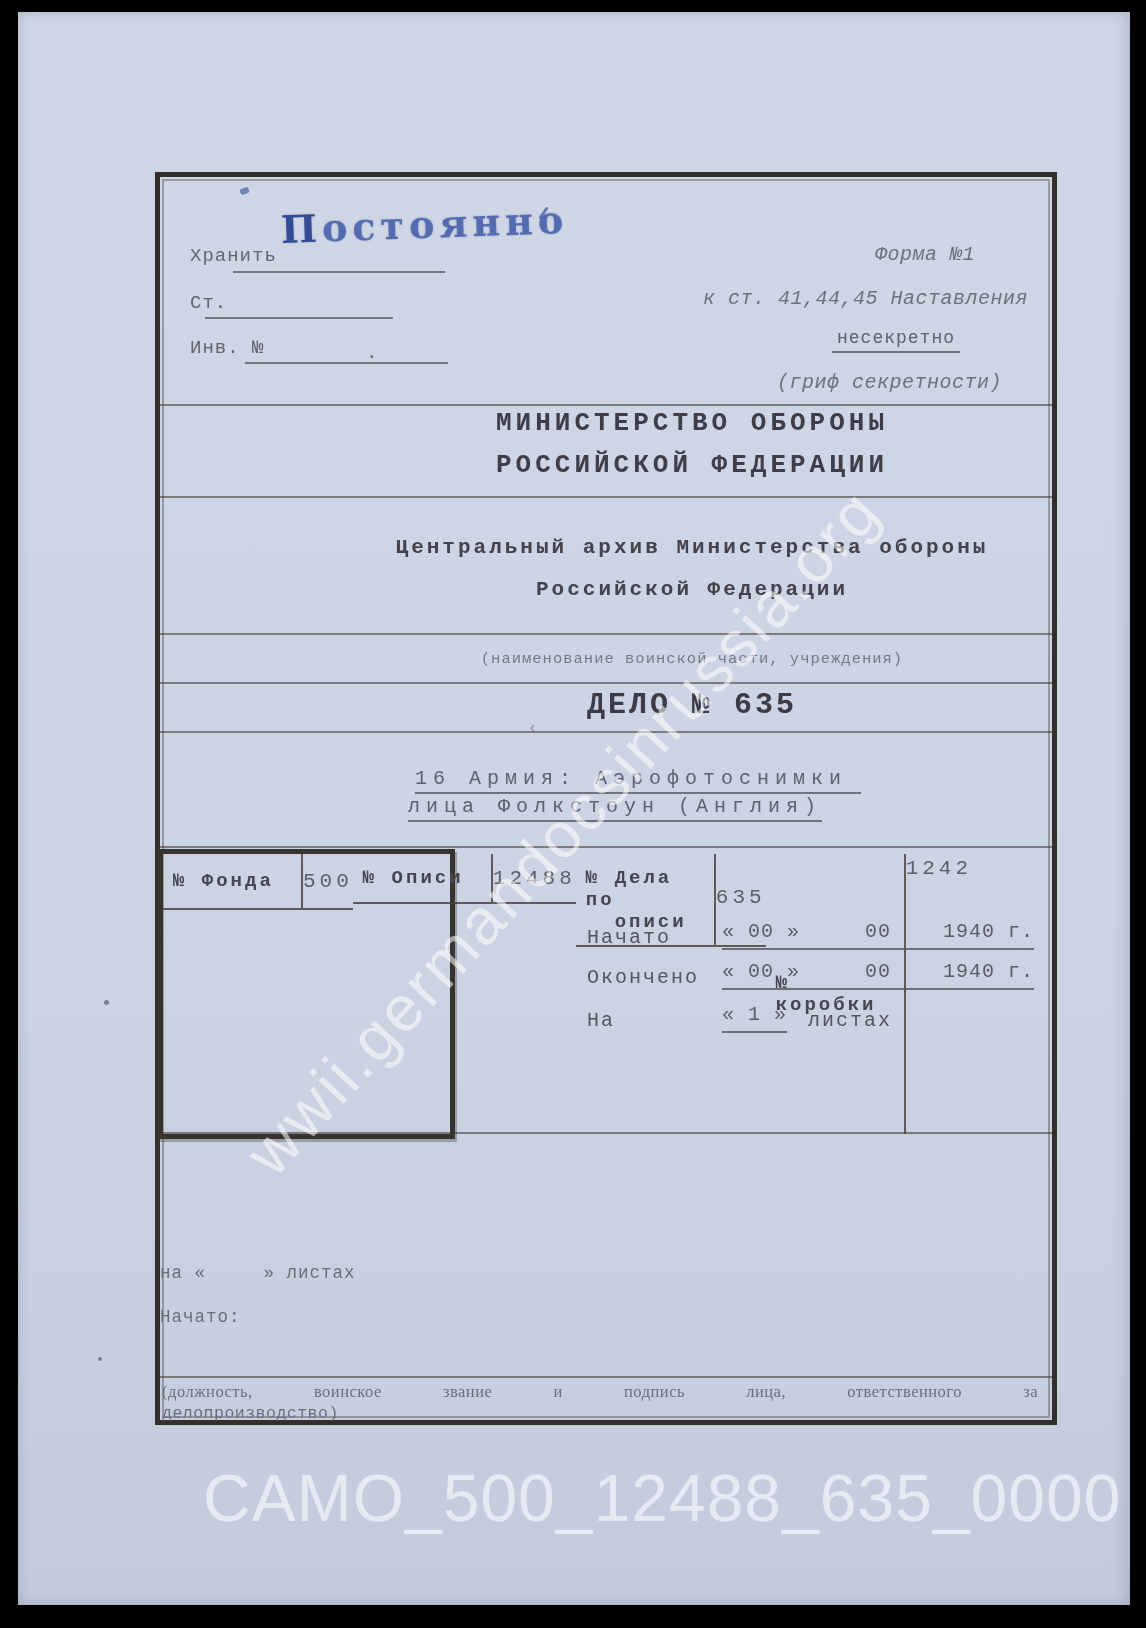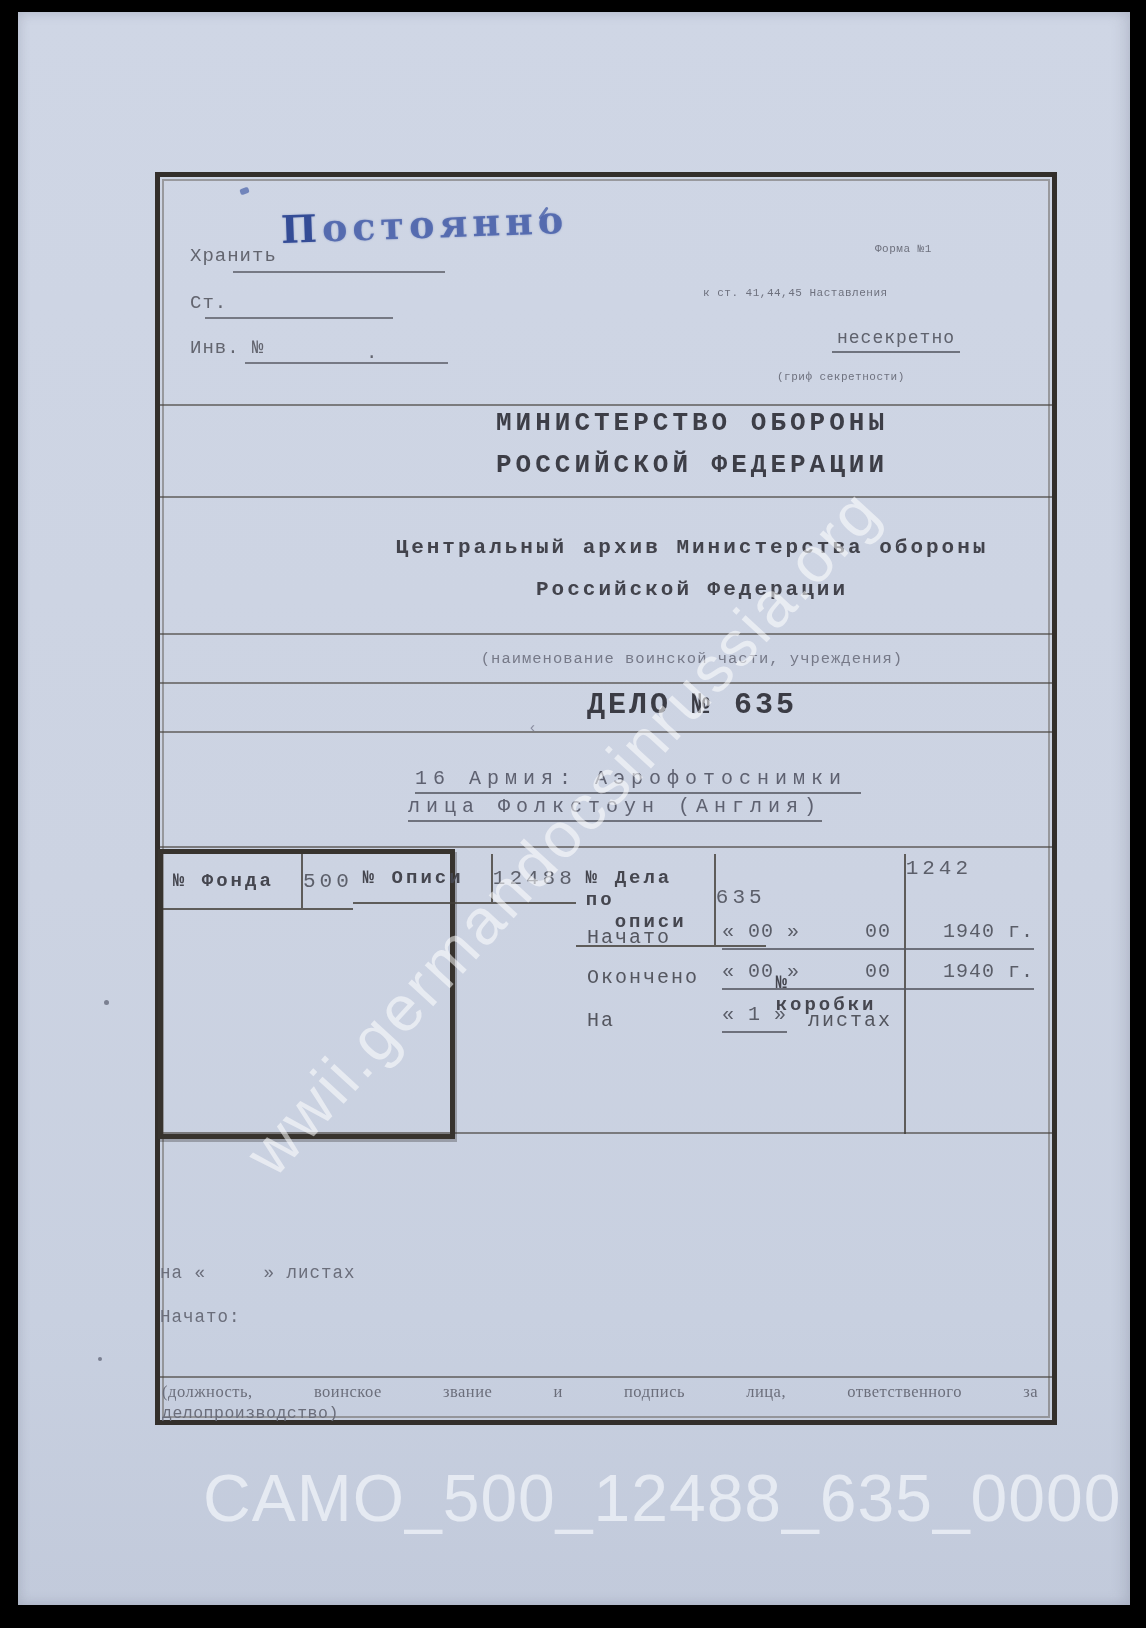--- a/index.html
+++ b/index.html
@@ -26,21 +26,21 @@
     content:"";position:absolute;inset:2px;
     border:2px solid rgba(86,79,70,.45);
   }
   .hline{
     position:absolute;left:142px;width:892px;height:2px;
     background:rgba(72,68,63,.62);
   }
   
   .t{position:absolute;white-space:pre;}
   .faded{color:#6e717e;}
-  .small{font-size:11px;letter-spacing:.5px;}
+  .small{font-size:20px;letter-spacing:.5px;font-style:italic;}
   .label{font-size:19px;letter-spacing:1px;color:#63656f;}
   .uline{position:absolute;height:2px;background:rgba(88,90,100,.75);}
   .center-band{position:absolute;left:142px;width:1064px;text-align:center;}
   .ministry{font-size:26px;font-weight:bold;letter-spacing:4px;color:#3d3e47;}
   .archive{font-size:21px;font-weight:bold;letter-spacing:3px;color:#42434c;}
   .caption{font-size:15.5px;letter-spacing:1px;color:#767988;}
   .delo{font-size:30px;font-weight:bold;letter-spacing:3px;color:#3b3c45;}
   .subject{font-size:20px;letter-spacing:6px;color:#5e6170;
     border-bottom:2px solid rgba(88,90,100,.8);padding-bottom:2px;}
   

